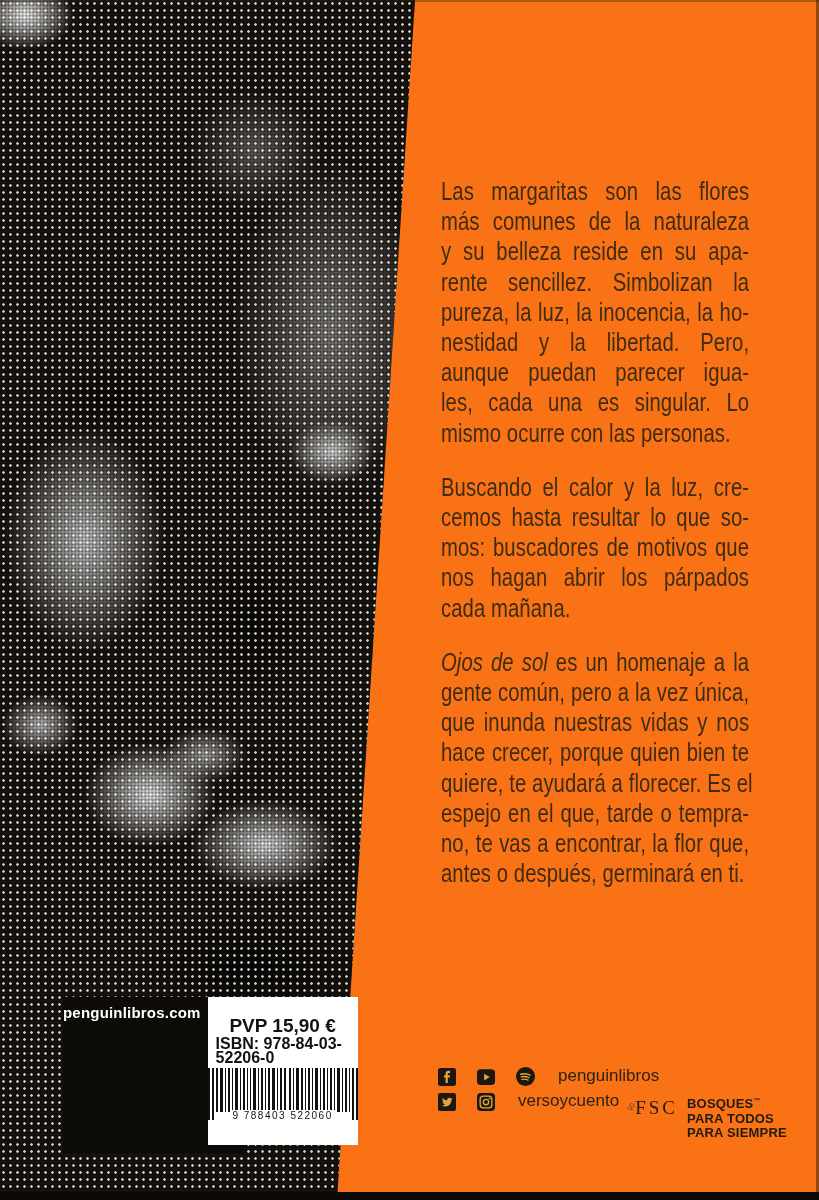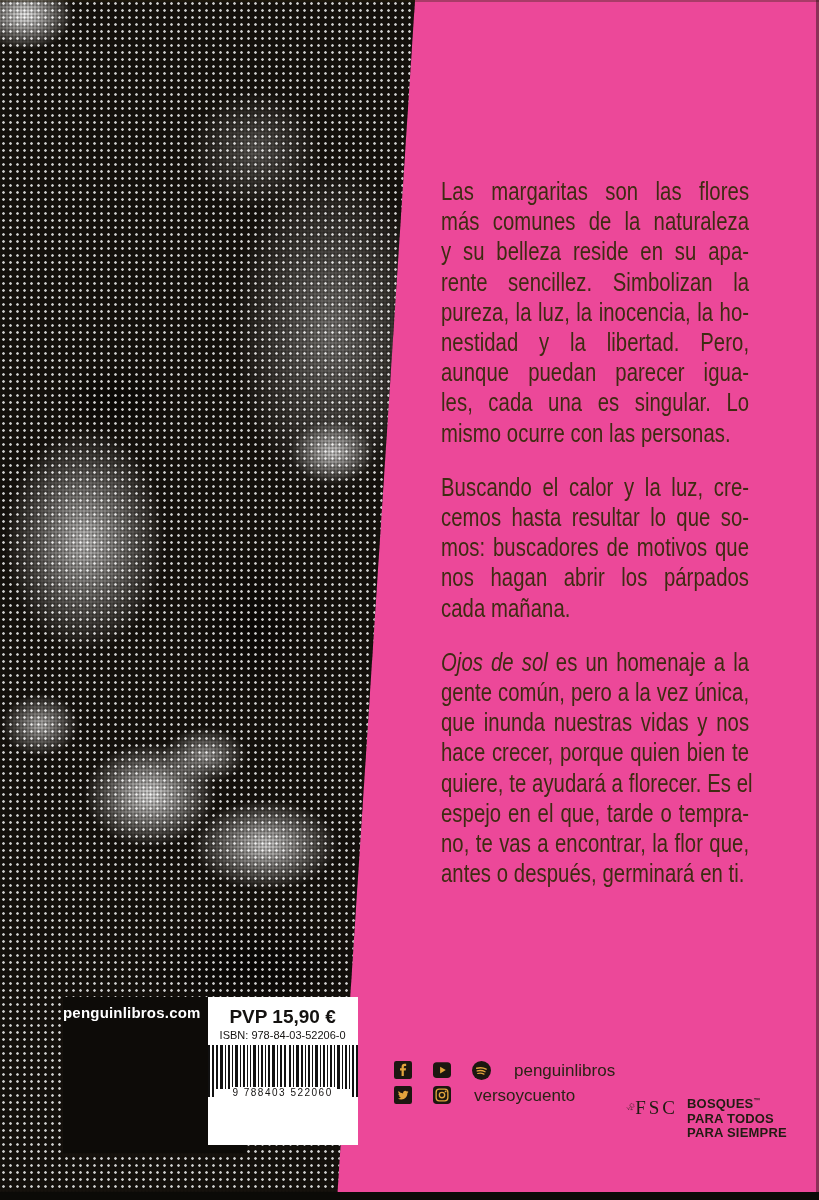--- a/index.html
+++ b/index.html
@@ -1,18 +1,18 @@
 <!DOCTYPE html>
 <html><head>
 <meta charset="utf-8">
 <style>
   html,body{margin:0;padding:0;background:#555;}
   #page{
     position:relative;width:819px;height:1200px;overflow:hidden;
-    background:#ec4899;
+    background:#f97316;
     font-family:"Liberation Sans",sans-serif;
   }
 
   
   .photo{position:absolute;left:0;top:0;width:424px;height:1200px;
     clip-path:polygon(0 0,415px 0,337px 1200px,0 1200px);}
   .photo .blobs{position:absolute;inset:0;background-color:#16120d;
     background-image:
       radial-gradient(ellipse 90px 50px at 115px 398px, rgba(8,6,4,.95), rgba(8,6,4,0) 70%),
       radial-gradient(ellipse 85px 115px at 252px 625px, rgba(8,6,4,.92), rgba(8,6,4,0) 70%),
@@ -42,30 +42,30 @@
   .line{white-space:nowrap;text-align:justify;text-align-last:justify;}
   .line.last{text-align-last:left;}
   .ital{font-style:italic;}
 
   
   .price-block{position:absolute;left:63px;top:997px;width:184px;height:156px;
     background:#0d0b08;display:flex;flex-direction:row;}
   .pb-site{height:30px;color:#fff;font-weight:bold;font-size:15px;
     display:flex;align-items:center;justify-content:center;letter-spacing:.2px;}
   .pb-white{margin:0 7px 8px;background:#fff;flex:1;
-    display:flex;flex-direction:column;align-items:center;padding-top:9px;}
+    display:flex;flex-direction:column;align-items:center;padding-top:18px;}
   .pb-pvp{font-size:19px;font-weight:bold;color:#141210;line-height:22px;}
-  .pb-isbn{font-size:11px;font-weight:normal;color:#141210;line-height:14px;}
+  .pb-isbn{font-size:16px;font-weight:bold;color:#141210;line-height:14px;margin-left:8px;}
   .pb-barcode{margin-top:3px;}
   .pb-digits{font-size:10px;color:#141210;letter-spacing:1.5px;margin-top:-14px;
     background:#fff;padding:0 2px;}
 
   
   .social{position:absolute;left:394px;top:1061px;color:#2a2315;font-size:17px;}
-  .s-row{display:flex;align-items:flex-start;gap:21px;height:25px;}
+  .s-row{display:flex;align-items:flex-end;gap:21px;height:25px;margin-left:44px;}
   .s-text{padding-left:2px;}
   .icon{width:18px;height:18px;display:block;}
   .icon-spotify{width:19px;height:19px;}
 
   
   .fsc{position:absolute;left:626px;top:1086px;display:flex;align-items:flex-start;gap:9px;color:#211c12;}
   .fsc-left{display:flex;align-items:center;width:52px;}
   .fsc-word{font-family:"Liberation Serif",serif;font-size:19px;letter-spacing:3px;line-height:19px;}
   .fsc-tag{font-size:13px;font-weight:bold;line-height:14.5px;padding-top:8px;letter-spacing:.2px;}
   .tm{font-size:7px;vertical-align:super;font-weight:bold;}

